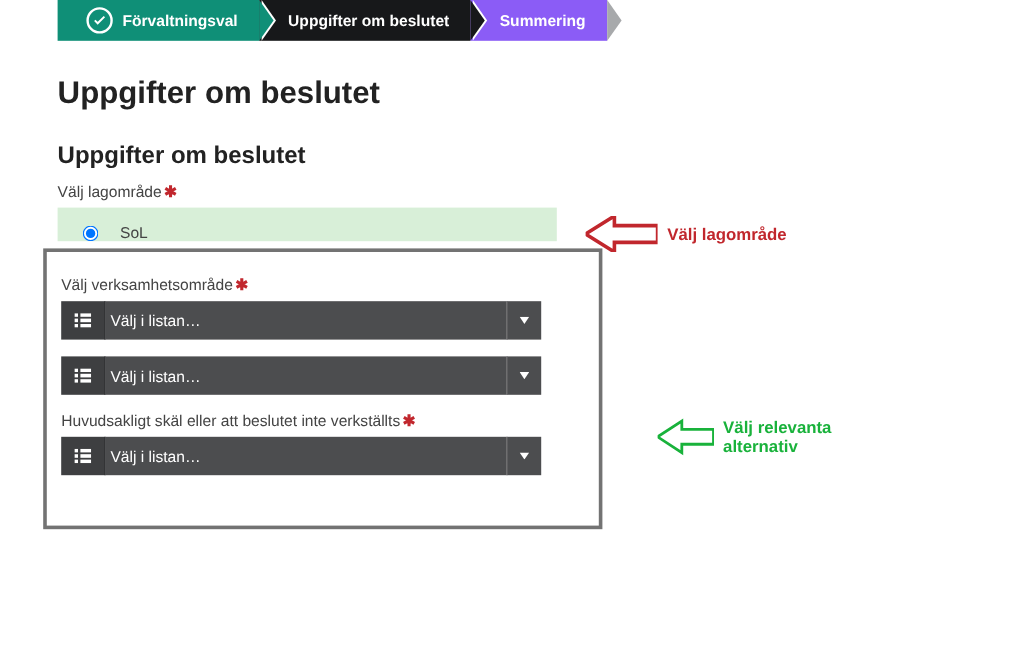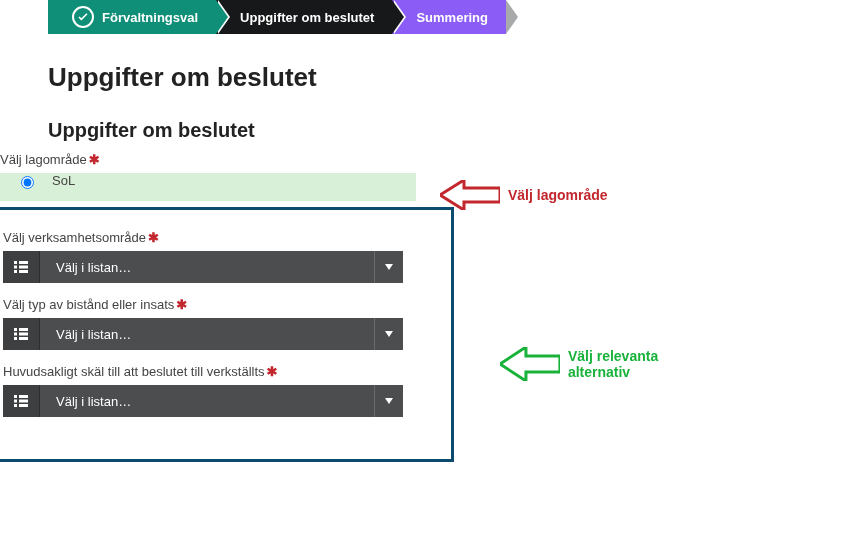--- a/index.html
+++ b/index.html
@@ -15,37 +15,37 @@
 .step.active{background:#17181a}
 .step.active::after{border-left:12px solid #17181a}
 .step.pending{background:#8b5cf6}
 .step.pending::after{border-left:12px solid #a7a9ab}
 .step .chk{display:inline-flex;width:18px;height:18px;border:2px solid #fff;border-radius:50%;margin-right:8px;align-items:center;justify-content:center}
 .step .chk svg{width:10px;height:8px;stroke:#fff;stroke-width:2;fill:none}
 
 h1{font-size:26px;font-weight:700;margin:0 0 26px 48px;color:#222}
 h2{font-size:20px;font-weight:700;margin:0 0 10px 48px;color:#222}
 
-.content{position:relative}
+.content{margin-left:48px;position:relative}
 
 .label{font-size:13px;color:#444;margin:6px 0 6px 0}
 .req{color:#c1272d;font-weight:bold;margin-left:2px}
 
-.radio-row{display:flex;align-items:flex-start;height:28px;padding-left:16px;width:400px}
+.radio-row{display:flex;align-items:flex-end;height:28px;padding-left:16px;width:400px}
 .radio-row.sel{background:#d8efd8}
 .radio-row input{margin-right:18px}
 .radio-row span{color:#444}
 
-.green-box{border:3px solid #0c4a6e;width:440px;padding:14px 10px 28px 10px;margin-top:6px;margin-left:-12px}
+.green-box{border:3px solid #737373;width:440px;padding:14px 10px 28px 10px;margin-top:6px;margin-left:-12px}
 .green-box .label{margin-left:2px}
 
 .dd{display:flex;width:400px;height:32px;margin:4px 0 14px 2px}
 .dd-icon{width:36px;background:#3e3f41;display:flex;align-items:center;justify-content:center;border-right:1px solid #2d2e30}
 .dd-icon svg{fill:#fff}
-.dd-body{flex:1;background:#4c4d4f;color:#fff;display:flex;align-items:center;padding-left:16px;font-size:13px}
+.dd-body{flex:1;background:#4c4d4f;color:#fff;display:flex;align-items:center;padding-left:4px;font-size:13px}
 .dd-caret{width:28px;background:#4c4d4f;display:flex;align-items:center;justify-content:center;border-left:1px solid #6a6b6d}
 .dd-caret svg{fill:#fff}
 
 
 .annot{position:absolute;display:flex;align-items:center;font-weight:bold;font-size:14px}
 .annot.red{color:#c1272d}
 .annot.green{color:#19b23b}
 .annot .arrow-red{width:60px;height:30px}
 .annot .arrow-green{width:60px;height:34px}
 .annot span{margin-left:8px}
@@ -109,44 +109,41 @@
             </svg>
           </div>
       <div class="dd-body">Välj i listan…</div>
       <div class="dd-caret">
             <svg width="8" height="6" viewBox="0 0 8 6">
               <polygon points="0,0 8,0 4,6"></polygon>
             </svg>
           </div>
     </div>
 
-    <div class="label">
-      <span>Välj typ av bistånd eller insats</span><span class="req">✱</span>
-    </div>
     <div class="dd">
       <div class="dd-icon">
             <svg width="14" height="12" viewBox="0 0 14 12">
               <rect x="0" y="0" width="3" height="3"></rect>
               <rect x="5" y="0" width="9" height="3"></rect>
               <rect x="0" y="4.5" width="3" height="3"></rect>
               <rect x="5" y="4.5" width="9" height="3"></rect>
               <rect x="0" y="9" width="3" height="3"></rect>
               <rect x="5" y="9" width="9" height="3"></rect>
             </svg>
           </div>
       <div class="dd-body">Välj i listan…</div>
       <div class="dd-caret">
             <svg width="8" height="6" viewBox="0 0 8 6">
               <polygon points="0,0 8,0 4,6"></polygon>
             </svg>
           </div>
     </div>
 
     <div class="label">
-      <span>Huvudsakligt skäl till att beslutet till verkställts</span><span class="req">✱</span>
+      <span>Huvudsakligt skäl eller att beslutet inte verkställts</span><span class="req">✱</span>
     </div>
     <div class="dd">
       <div class="dd-icon">
             <svg width="14" height="12" viewBox="0 0 14 12">
               <rect x="0" y="0" width="3" height="3"></rect>
               <rect x="5" y="0" width="9" height="3"></rect>
               <rect x="0" y="4.5" width="3" height="3"></rect>
               <rect x="5" y="4.5" width="9" height="3"></rect>
               <rect x="0" y="9" width="3" height="3"></rect>
               <rect x="5" y="9" width="9" height="3"></rect>

